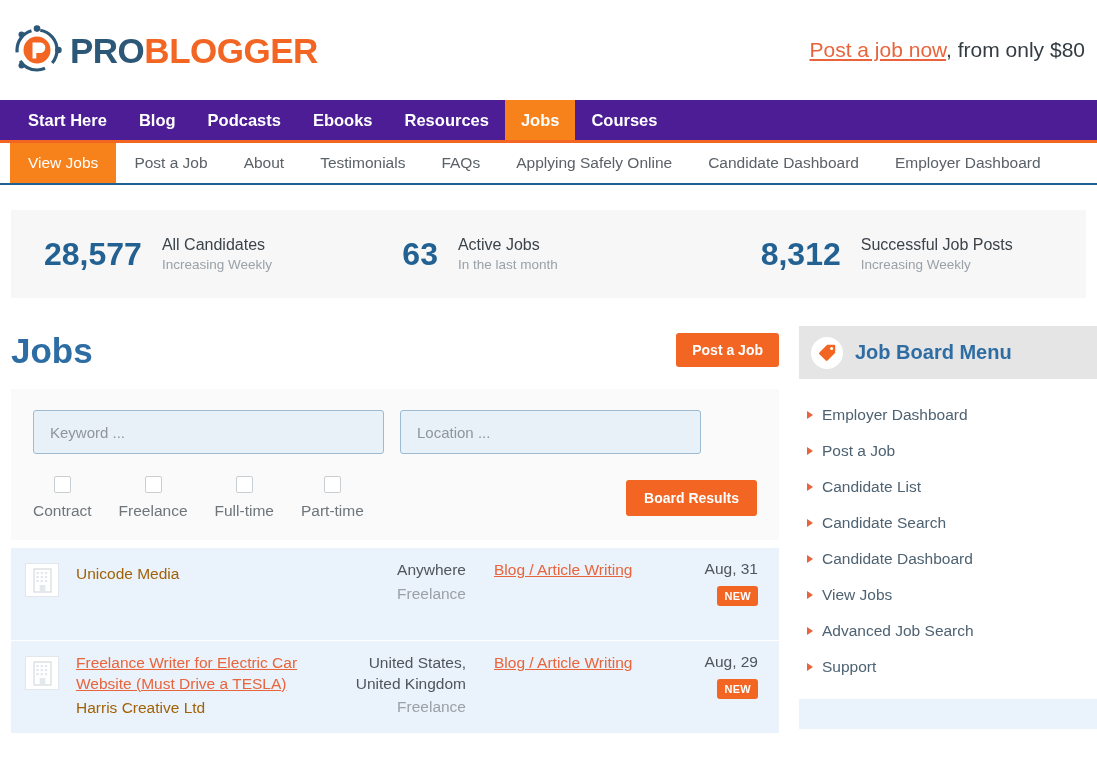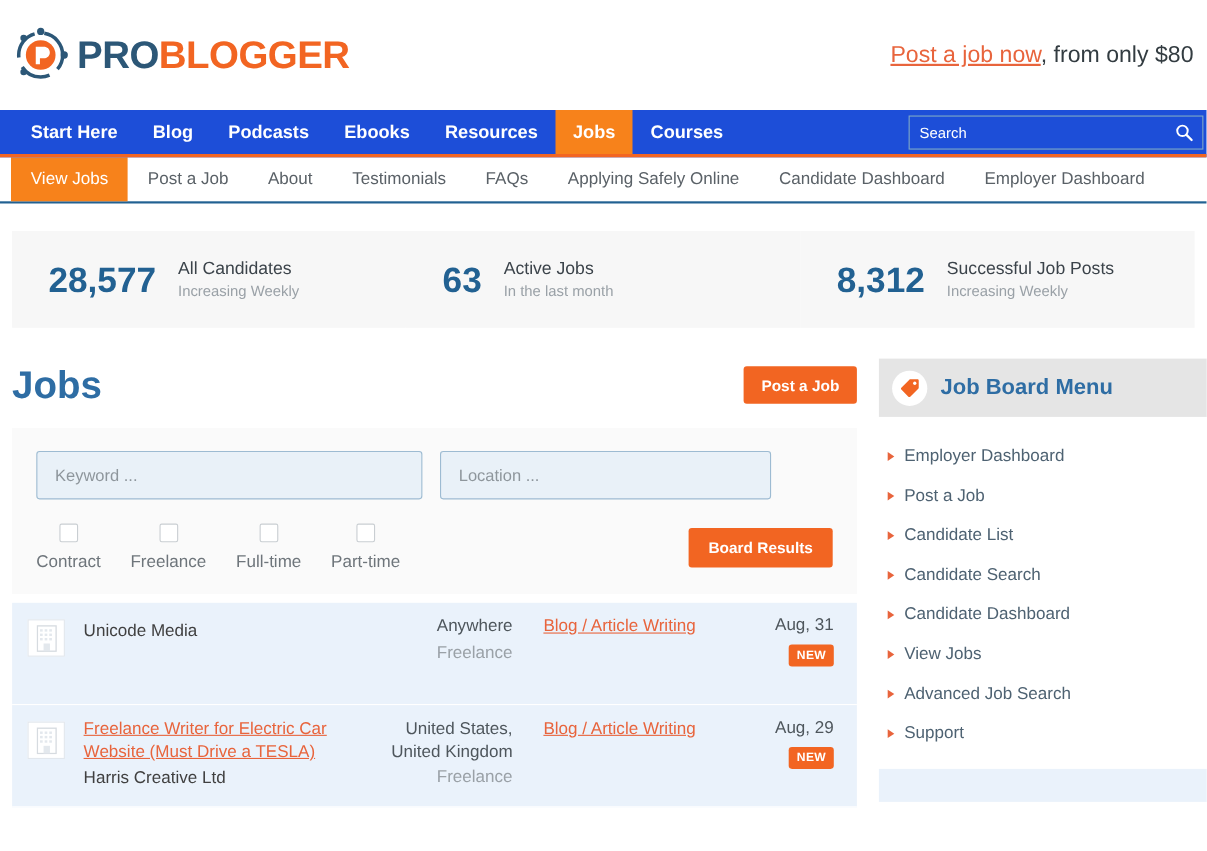--- a/index.html
+++ b/index.html
@@ -31,21 +31,21 @@
   .header-promo {
     font-size: 21px; color: #333c41; white-space: nowrap;
   }
   .header-promo a {
     color: #e8643c; text-decoration: underline;
   }
 
   
   .main-nav {
     height: 43px;
-    background: #1d4ed8;
+    background: #4c1d95;
     display: flex;
     align-items: stretch;
     position: relative;
     border-bottom: 3px solid #f26522;
   }
   .main-nav .nav-item {
     display: flex; align-items: center;
     padding: 0 16px;
     color: #ffffff;
     font-size: 16.5px;
@@ -195,21 +195,21 @@
     margin-top: 3px;
   }
   .job-main { width: 262px; padding-left: 17px; flex: none; }
   .job-title {
     color: #e8643c; font-size: 15.5px;
     text-decoration: underline;
     line-height: 1.33;
     display: inline;
   }
   .job-company {
-    color: #404040; font-size: 15.5px; margin-top: 5px;
+    color: #a16207; font-size: 15.5px; margin-top: 5px;
   }
   .job-loc {
     width: 150px; flex: none; text-align: right;
     padding-right: 5px;
   }
   .job-loc .loc {
     color: #4e565c; font-size: 15.5px; line-height: 1.33;
   }
   .job-loc .type {
     color: #9aa1a7; font-size: 15.5px; margin-top: 4px;
@@ -294,29 +294,20 @@
 
 <div class="main-nav">
   <a class="nav-item" href="#">Start Here</a>
   <a class="nav-item" href="#">Blog</a>
   <a class="nav-item" href="#">Podcasts</a>
   <a class="nav-item" href="#">Ebooks</a>
   <a class="nav-item" href="#">Resources</a>
   <a class="nav-item active" href="#">Jobs</a>
   <a class="nav-item" href="#">Courses</a>
 
-  <div class="search-box">
-    <span class="s-placeholder">Search</span>
-    <span>
-      <svg class="search-icon" viewBox="0 0 20 20">
-        <circle cx="8.2" cy="8.2" r="5.6" fill="none" stroke="#ffffff" stroke-width="2.1"></circle>
-        <line x1="12.5" y1="12.5" x2="18" y2="18" stroke="#ffffff" stroke-width="2.4" stroke-linecap="round"></line>
-      </svg>
-    </span>
-  </div>
 </div>
 
 <div class="sub-nav">
   <a class="sub-item active" href="#">View Jobs</a>
   <a class="sub-item" href="#">Post a Job</a>
   <a class="sub-item" href="#">About</a>
   <a class="sub-item" href="#">Testimonials</a>
   <a class="sub-item" href="#">FAQs</a>
   <a class="sub-item" href="#">Applying Safely Online</a>
   <a class="sub-item" href="#">Candidate Dashboard</a>

